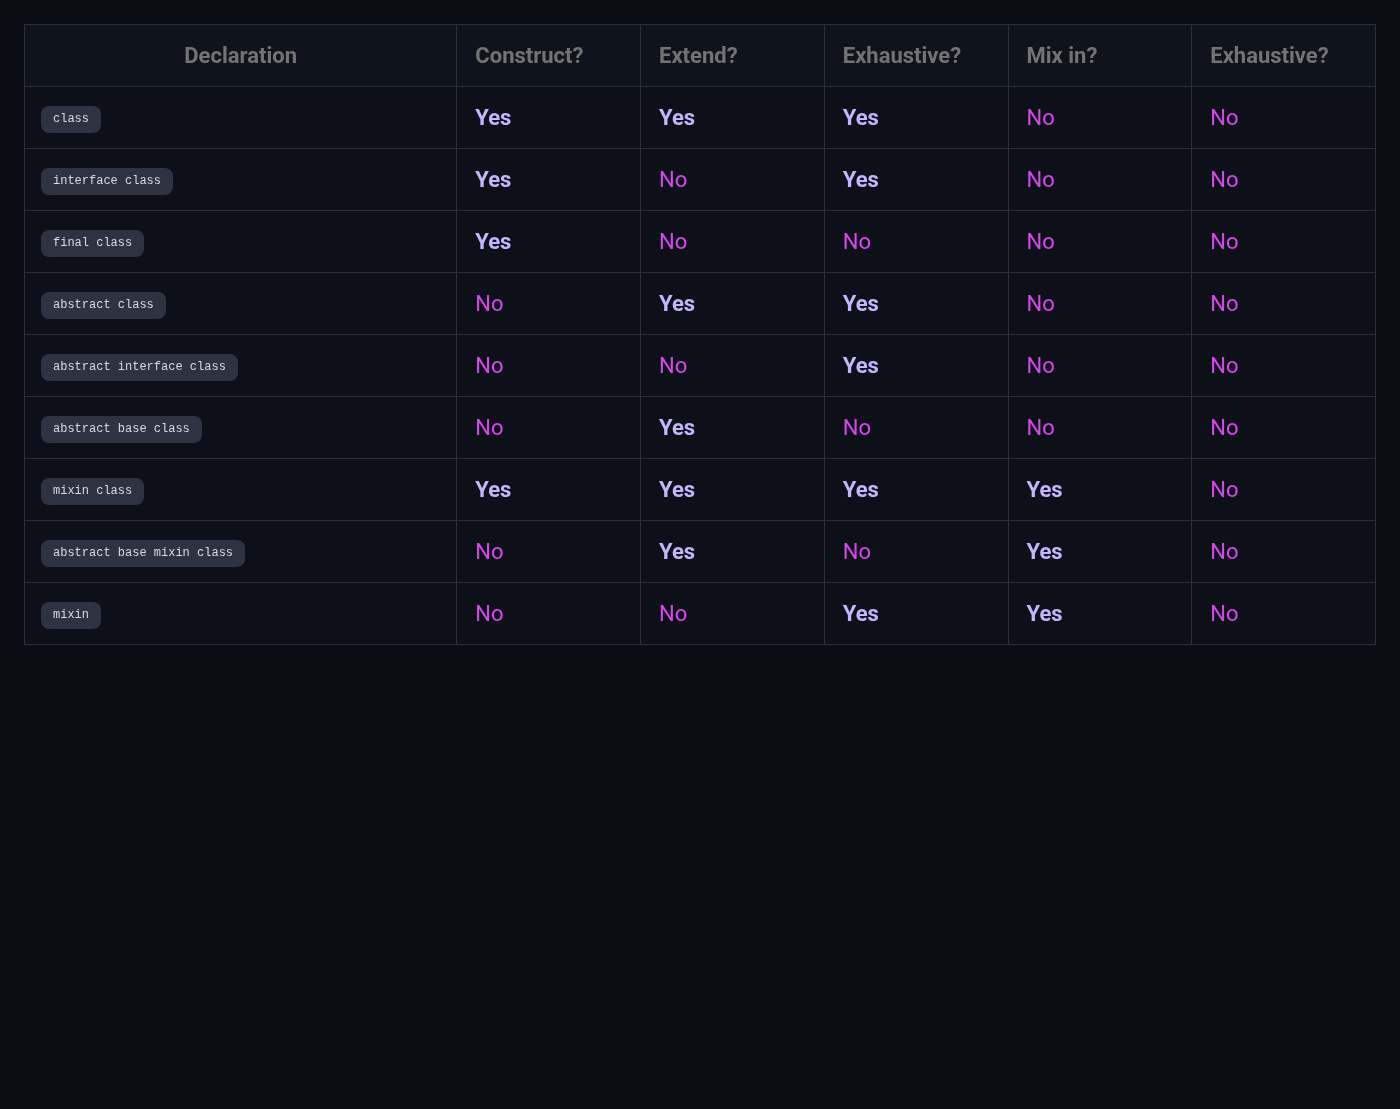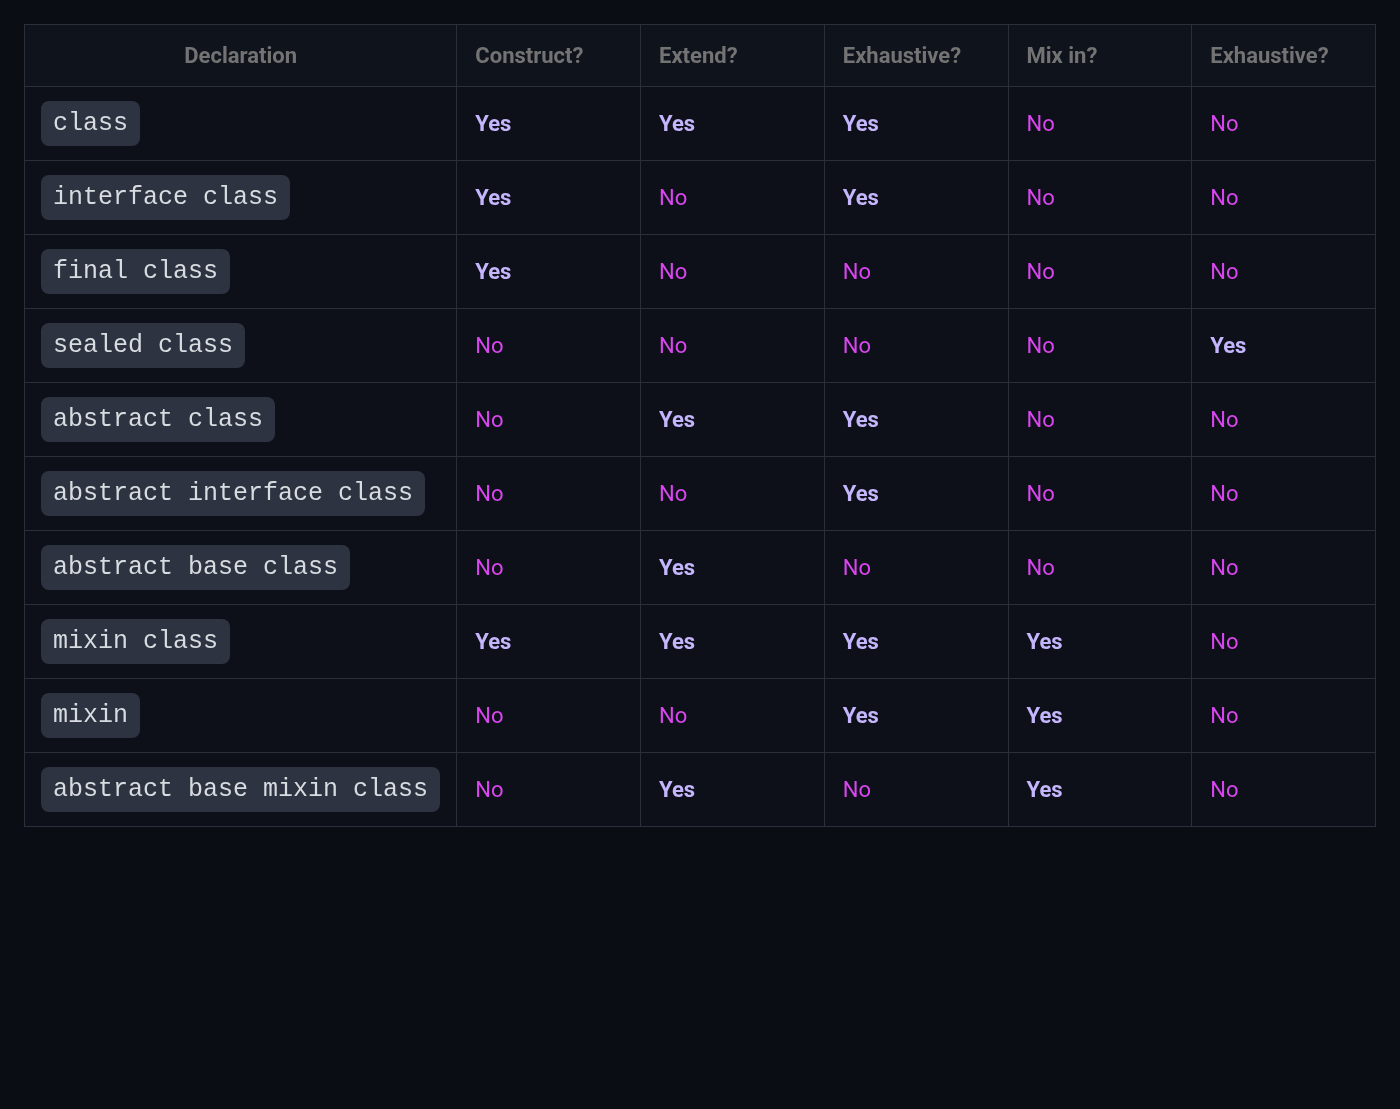--- a/index.html
+++ b/index.html
@@ -36,21 +36,21 @@
       color: #d0d3d8;
     }
     td.decl {
       padding: 14px 16px;
     }
     .code-chip {
       display: inline-block;
       background: #2d3340;
       color: #d8dbe0;
       font-family: 'SF Mono', ui-monospace, Menlo, Monaco, Consolas, 'Liberation Mono', 'Courier New', monospace;
-      font-size: 25px;
+      font-size: 12px;
       padding: 5px 12px;
       border-radius: 8px;
       line-height: 1.4;
     }
     .yes {
       font-weight: 700;
       color: #c4b5fd;
     }
     .no {
       font-weight: 400;
@@ -100,28 +100,20 @@
       </tr>
       <tr>
         <td class="decl"><span class="code-chip">final class</span></td>
         <td><span class="yes">Yes</span></td>
         <td><span class="no">No</span></td>
         <td><span class="no">No</span></td>
         <td><span class="no">No</span></td>
         <td><span class="no">No</span></td>
       </tr>
       <tr>
-        <td class="decl"><span class="code-chip">sealed class</span></td>
-        <td><span class="no">No</span></td>
-        <td><span class="no">No</span></td>
-        <td><span class="no">No</span></td>
-        <td><span class="no">No</span></td>
-        <td><span class="yes">Yes</span></td>
-      </tr>
-      <tr>
         <td class="decl"><span class="code-chip">abstract class</span></td>
         <td><span class="no">No</span></td>
         <td><span class="yes">Yes</span></td>
         <td><span class="yes">Yes</span></td>
         <td><span class="no">No</span></td>
         <td><span class="no">No</span></td>
       </tr>
       <tr>
         <td class="decl"><span class="code-chip">abstract interface class</span></td>
         <td><span class="no">No</span></td>
@@ -140,29 +132,29 @@
       </tr>
       <tr>
         <td class="decl"><span class="code-chip">mixin class</span></td>
         <td><span class="yes">Yes</span></td>
         <td><span class="yes">Yes</span></td>
         <td><span class="yes">Yes</span></td>
         <td><span class="yes">Yes</span></td>
         <td><span class="no">No</span></td>
       </tr>
       <tr>
+        <td class="decl"><span class="code-chip">abstract base mixin class</span></td>
+        <td><span class="no">No</span></td>
+        <td><span class="yes">Yes</span></td>
+        <td><span class="no">No</span></td>
+        <td><span class="yes">Yes</span></td>
+        <td><span class="no">No</span></td>
+      </tr>
+      <tr>
         <td class="decl"><span class="code-chip">mixin</span></td>
         <td><span class="no">No</span></td>
         <td><span class="no">No</span></td>
         <td><span class="yes">Yes</span></td>
         <td><span class="yes">Yes</span></td>
         <td><span class="no">No</span></td>
       </tr>
-      <tr>
-        <td class="decl"><span class="code-chip">abstract base mixin class</span></td>
-        <td><span class="no">No</span></td>
-        <td><span class="yes">Yes</span></td>
-        <td><span class="no">No</span></td>
-        <td><span class="yes">Yes</span></td>
-        <td><span class="no">No</span></td>
-      </tr>
     </tbody>
 </table>
 
 </body></html>

